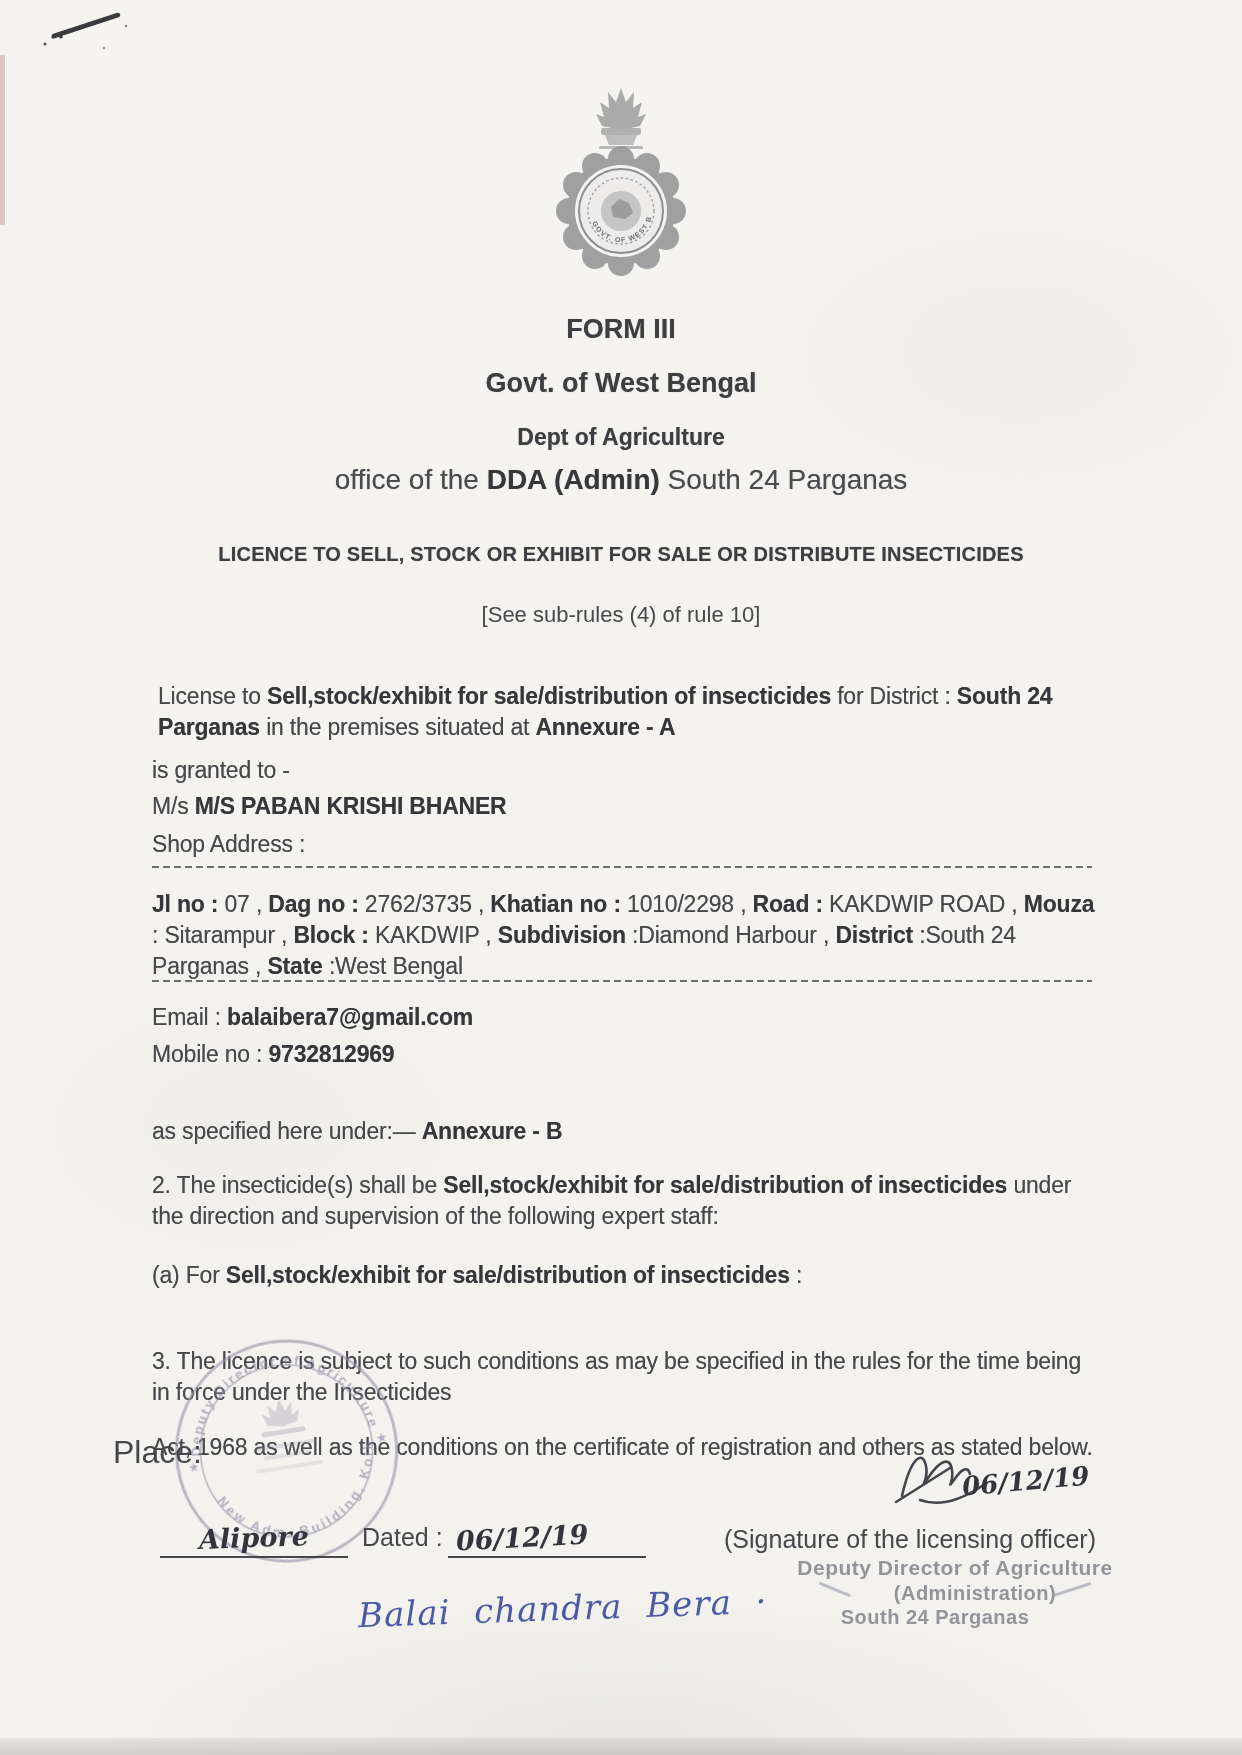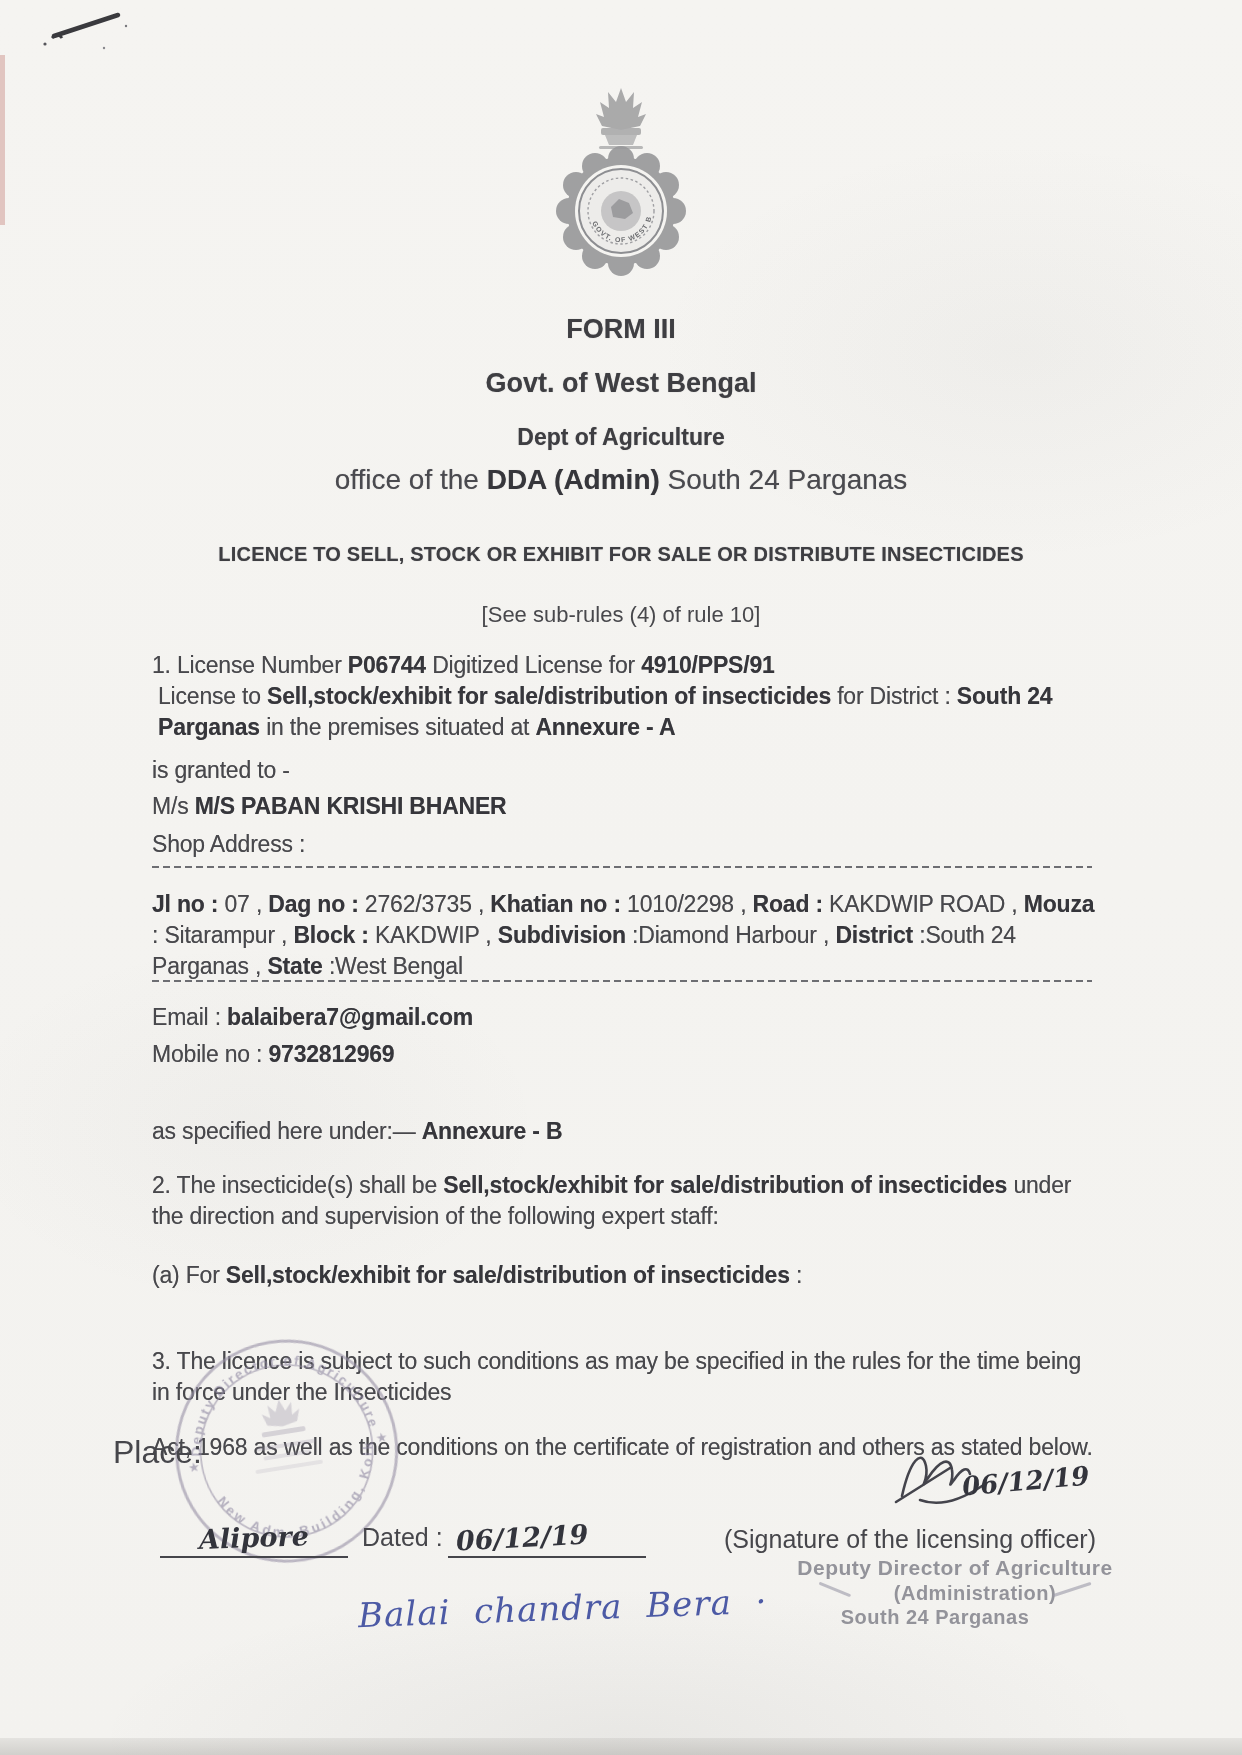--- a/index.html
+++ b/index.html
@@ -91,21 +91,20 @@
   </div>
 
   <div class="abs center h" style="top:314px;font-size:27px;">FORM III</div>
   <div class="abs center h" style="top:368px;font-size:27px;">Govt. of West Bengal</div>
   <div class="abs center h" style="top:424px;font-size:23px;">Dept of Agriculture</div>
   <div class="abs center" style="top:464px;font-size:28px;color:#4a4a4f;text-shadow:0 0 .7px rgba(70,70,75,.5);"><span>office of the </span><span class="b">DDA (Admin)</span><span> South 24 Parganas</span></div>
 
   <div class="abs center h" style="top:543px;font-size:20px;letter-spacing:.2px;">LICENCE TO SELL, STOCK OR EXHIBIT FOR SALE OR DISTRIBUTE INSECTICIDES</div>
   <div class="abs center" style="top:578px;font-size:22px;margin-top:24px;">[See sub-rules (4) of rule 10]</div>
 
-  <div class="abs t" style="left:152px;top:650px;width:950px;"><span>1. License Number </span><span class="b">P06744</span><span> Digitized License for </span><span class="b">4910/PPS/91</span></div>
   <div class="abs t" style="left:152px;top:681px;width:950px;margin-left:6px;"><span>License to </span><span class="b">Sell,stock/exhibit for sale/distribution of insecticides</span><span> for District : </span><span class="b">South 24 Parganas</span><span> in the premises situated at </span><span class="b">Annexure - A</span></div>
 
   <div class="abs t" style="left:152px;top:791px;width:950px;"><span>M/s </span><span class="b">M/S PABAN KRISHI BHANER</span></div>
   <div class="abs t" style="left:152px;top:755px;width:950px;">is granted to -</div>
   <div class="abs t" style="left:152px;top:829px;width:950px;">Shop Address :</div>
 
   <div class="abs dash" style="left:152px;top:866px;width:940px;"></div>
 
   <div class="abs t" style="left:152px;top:889px;width:950px;"><span class="b">Jl no :</span><span> 07 , </span><span class="b">Dag no :</span><span> 2762/3735 , </span><span class="b">Khatian no :</span><span> 1010/2298 , </span><span class="b">Road :</span><span> KAKDWIP ROAD , </span><span class="b">Mouza</span><span> : Sitarampur , </span><span class="b">Block :</span><span> KAKDWIP , </span><span class="b">Subdivision</span><span> :Diamond Harbour , </span><span class="b">District</span><span> :South 24 Parganas , </span><span class="b">State</span><span> :West Bengal</span></div>
 

